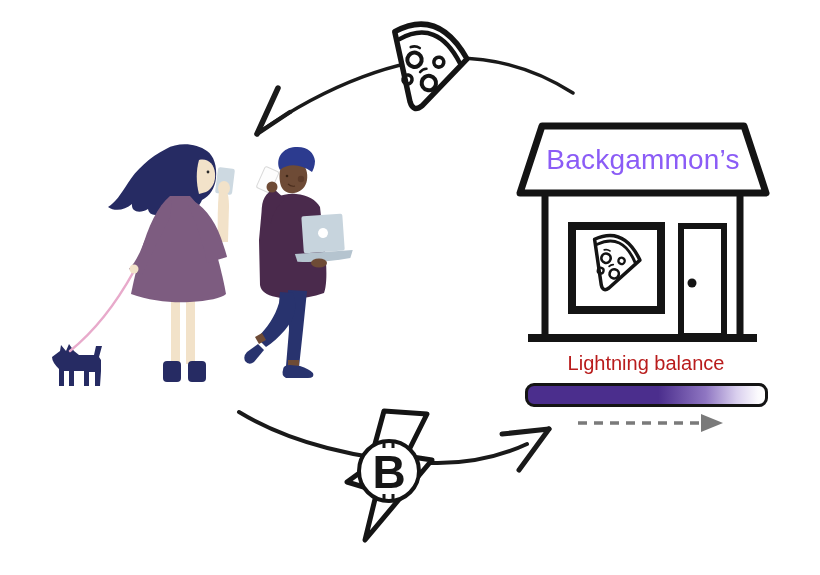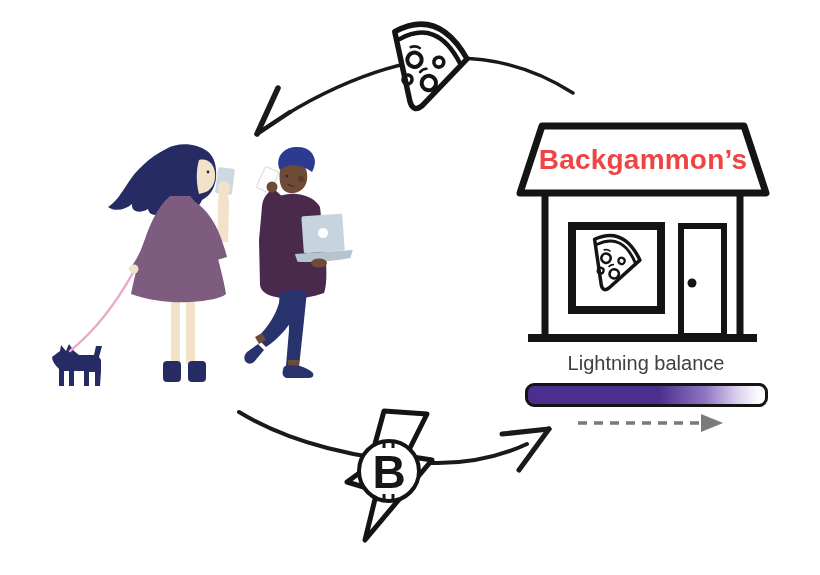--- a/index.html
+++ b/index.html
@@ -1,22 +1,22 @@
 <!DOCTYPE html>
 <html><head>
 <meta charset="utf-8">
 <style>
   html,body{margin:0;padding:0;background:#fff;}
   .canvas{position:relative;width:820px;height:575px;background:#ffffff;overflow:hidden;
           font-family:"Liberation Sans",sans-serif;}
   .canvas svg{position:absolute;left:0;top:0;}
   .store-name{position:absolute;left:524px;top:142px;width:238px;height:36px;line-height:36px;
-              text-align:center;font-size:28px;font-weight:700;color:#ef4444;letter-spacing:.2px;}
+              text-align:center;font-size:28px;font-weight:400;color:#8b5cf6;letter-spacing:.2px;}
   .balance-label{position:absolute;left:524px;top:350px;width:244px;height:26px;line-height:26px;
-              text-align:center;font-size:20px;font-weight:500;color:#404040;}
+              text-align:center;font-size:20px;font-weight:500;color:#b91c1c;}
   .balance-bar{position:absolute;left:525px;top:383px;width:243px;height:24px;box-sizing:border-box;
               border:3px solid #141414;border-radius:9px;
               background:linear-gradient(90deg,#4b2e8d 0%,#4b2e8d 55%,#8f76c2 75%,#d9cfee 88%,#fbfafd 97%,#ffffff 100%);}
   .btc-letter{position:absolute;left:372px;top:446px;width:34px;height:52px;line-height:53px;
               text-align:center;font-size:46px;font-weight:700;color:#161616;}
 </style>
 </head>
 <body>
 
 <div class="canvas">

